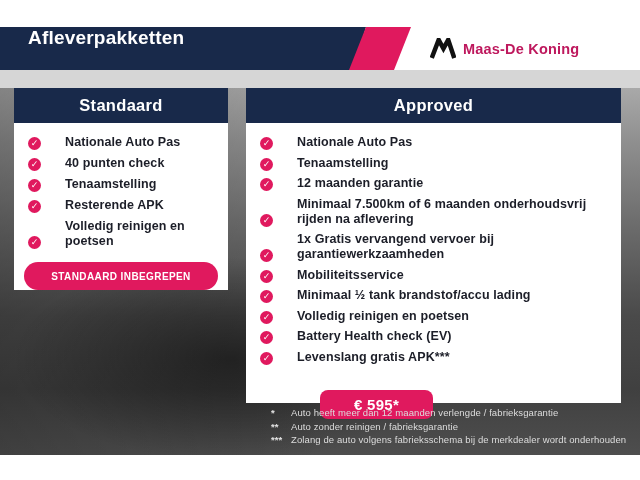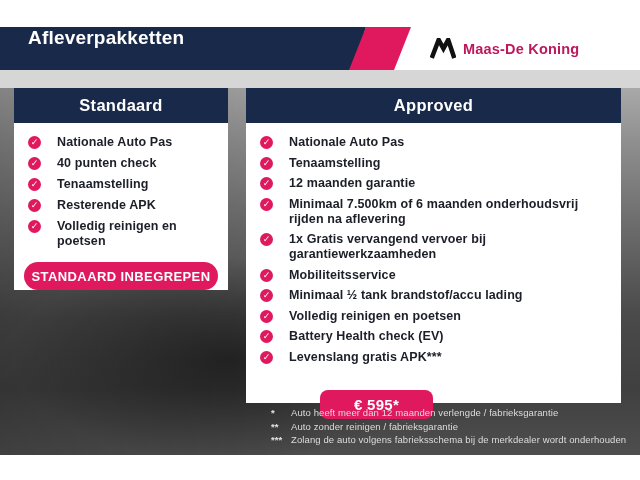--- a/index.html
+++ b/index.html
@@ -44,35 +44,35 @@
   }
   
   .panel{position:absolute;background:#fff;}
   .panel-header{
     height:35px;background:var(--navy);display:flex;align-items:center;justify-content:center;
   }
   .panel-header span{color:#fff;font-size:16.5px;font-weight:700;letter-spacing:.3px;}
   .panel-standard{left:14px;top:88px;width:214px;height:202px;}
   .panel-approved{left:246px;top:88px;width:375px;height:315px;}
   .list{padding:12px 10px 0 14px;}
-  .li{display:flex;align-items:flex-start;gap:16px;margin-bottom:6px;}
+  .li{display:flex;align-items:flex-end;gap:24px;margin-bottom:6px;}
   .panel-approved .li{margin-bottom:5.5px;}
   .li .txt{
     color:#1c1e28;font-size:12.5px;font-weight:700;line-height:15px;letter-spacing:.1px;
   }
   .check{
     flex:0 0 13px;width:13px;height:13px;border-radius:50%;background:var(--pink);
     display:flex;align-items:center;justify-content:center;margin-top:1px;
   }
   .check::before{content:"✓";color:#fff;font-size:9px;font-weight:700;line-height:1;}
   
   .std-btn{
     display:block;margin:13px auto 0 auto;width:194px;height:28px;border:none;cursor:pointer;
     background:var(--pink);border-radius:14px;color:#fff;font-family:inherit;
-    font-size:13px;font-weight:700;letter-spacing:.4px;
+    font-size:10px;font-weight:700;letter-spacing:.4px;
   }
   
   .prices{display:flex;gap:10px;padding-left:74px;margin-top:25px;}
   .price-btn{
     min-width:113px;height:29px;border:none;cursor:pointer;background:var(--pink);
     border-radius:8px;color:#fff;font-family:inherit;font-size:15px;font-weight:700;
     letter-spacing:.3px;padding:0 14px;
   }
   
   .footnotes{position:absolute;left:271px;top:407px;}

